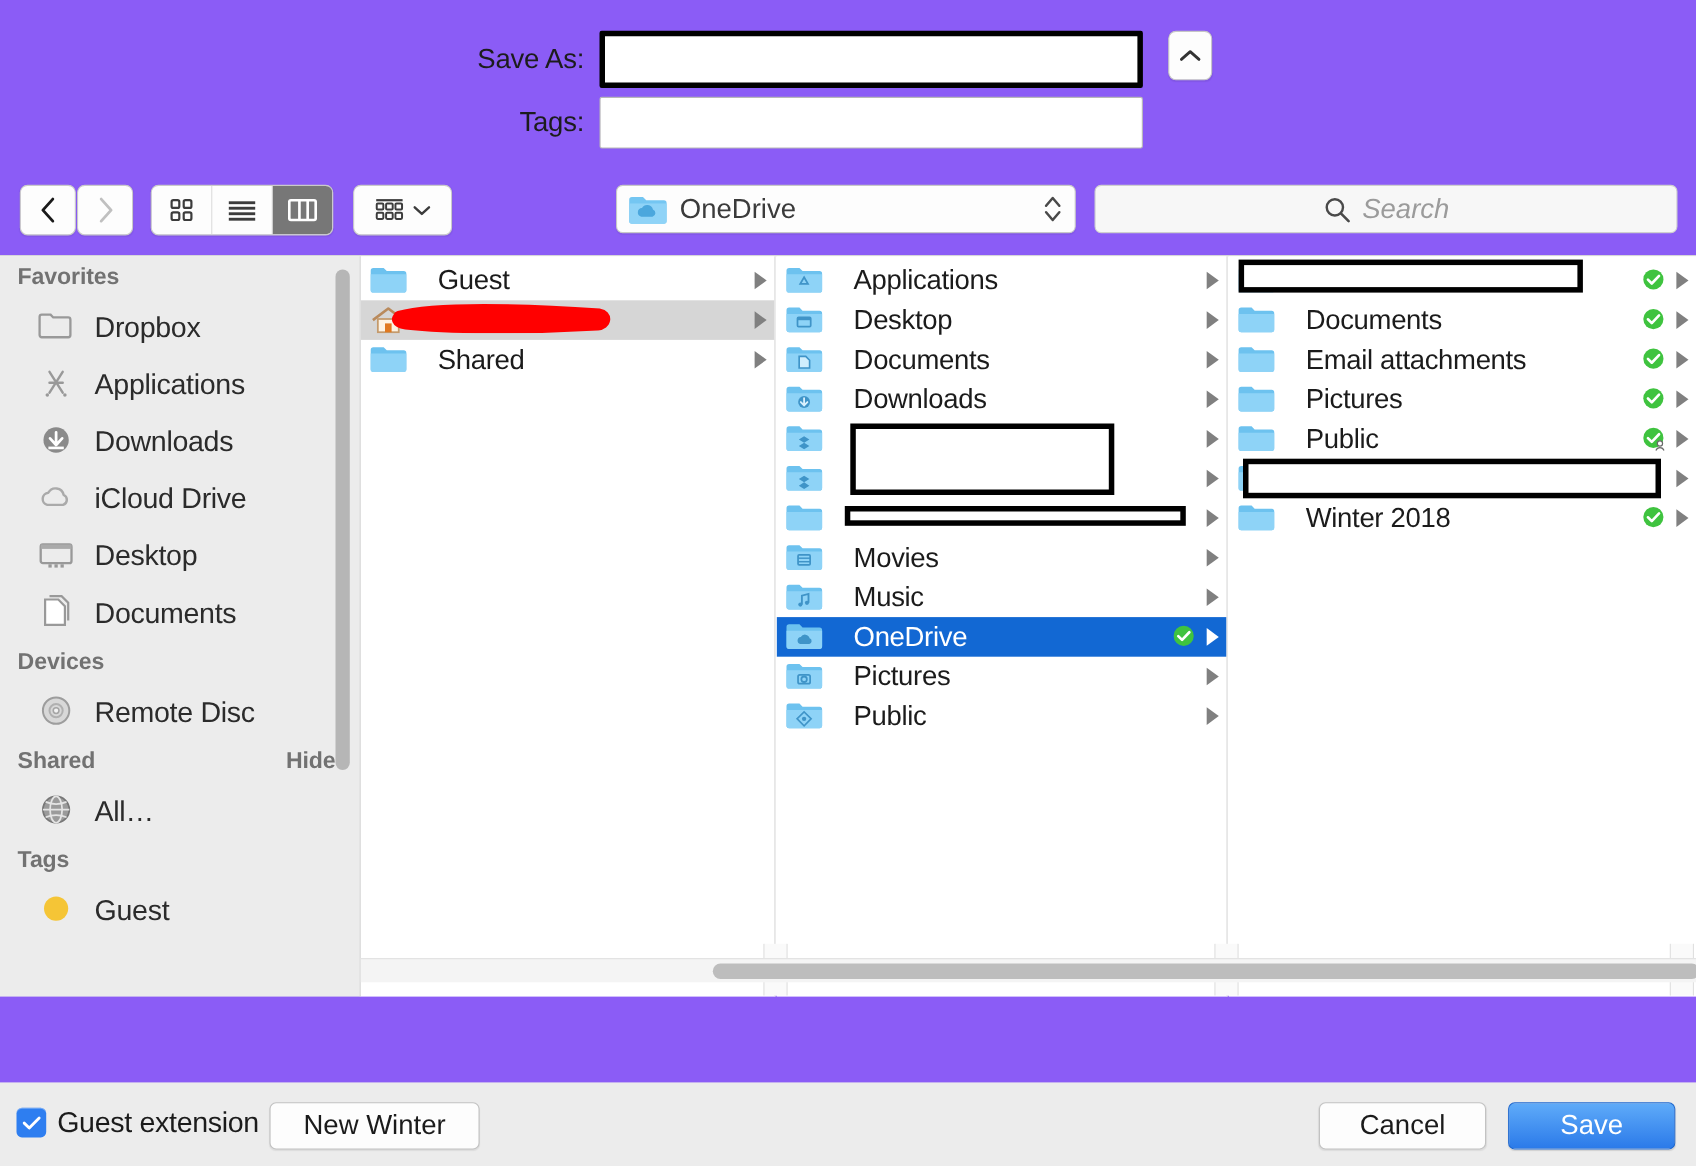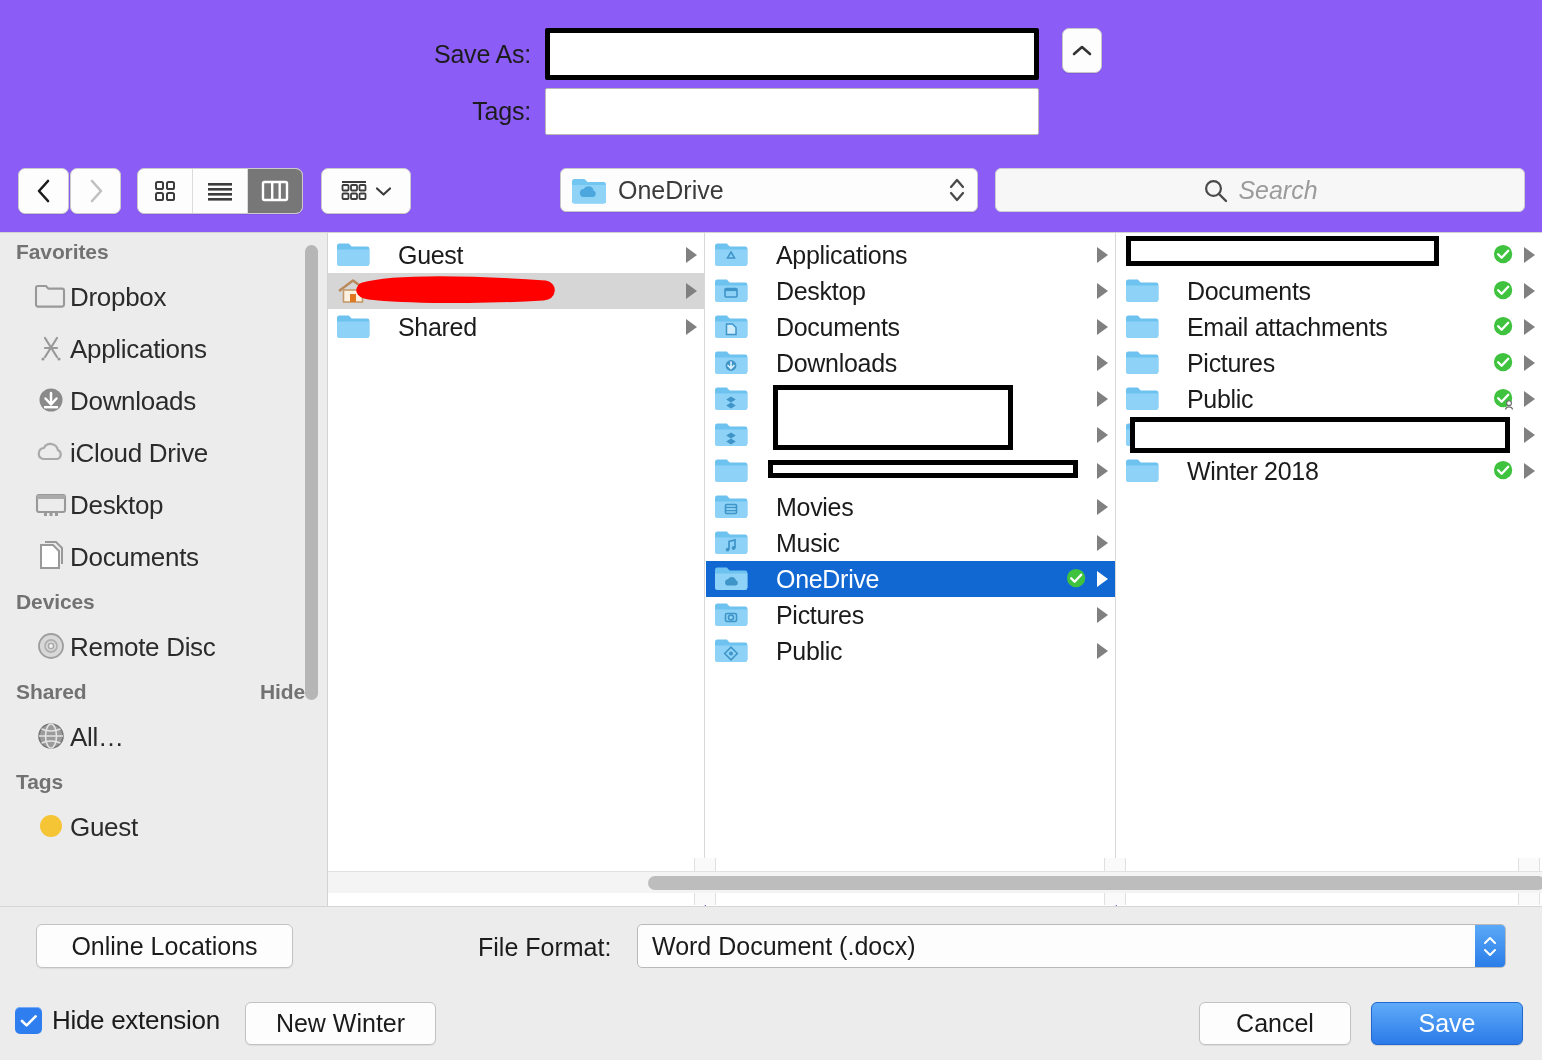--- a/index.html
+++ b/index.html
@@ -85,21 +85,21 @@
     overflow: hidden;
   }
   .sb-header {
     font-size: 21px; color: #727272; font-weight: bold;
     padding: 0 0 0 16px; height: 38px; display: flex;
     align-items: center; letter-spacing: -0.1px;
   }
   .sb-header .hide { margin-left: auto; margin-right: 22px; font-weight: bold; color: #727272; }
   .sb-item {
     display: flex; align-items: center; height: 52px;
-    padding-left: 32px; gap: 0; cursor: default;
+    padding-left: 32px; gap: 16px; cursor: default;
   }
   .sb-item .txt { font-size: 26px; color: #2b2b2b; letter-spacing: -0.3px; }
   .sb-icon { width: 38px; height: 38px; display: flex; align-items: center; justify-content: center; }
   .sb-scrollbar {
     position: absolute; right: 9px; top: 12px; width: 13px; height: 455px;
     background: #b6b6b6; border-radius: 7px;
   }
 
   
   .col {
@@ -688,44 +688,29 @@
     <div class="grip" style="left:1518px">
         <i></i>
         <i></i>
       </div>
   </div>
 
   <div class="h-scroll-track">
     <div class="h-scroll-thumb"></div>
   </div>
 
-  <div class="format-bar">
-    <div class="push-btn" id="online-locations-btn">Online Locations</div>
-    <div class="format-label">File Format:</div>
-    <div class="format-popup">
-      <div class="val">Word Document (.docx)</div>
-      <div class="stepper">
-        <svg width="14" height="9" viewBox="0 0 14 9">
-          <path d="M2 7 L7 2 L12 7" stroke="#fff" stroke-width="2" fill="none" stroke-linecap="round" stroke-linejoin="round"></path>
-        </svg>
-        <svg width="14" height="9" viewBox="0 0 14 9">
-          <path d="M2 2 L7 7 L12 2" stroke="#fff" stroke-width="2" fill="none" stroke-linecap="round" stroke-linejoin="round"></path>
-        </svg>
-      </div>
-    </div>
-  </div>
 
   <div class="action-bar">
     <div class="checkbox-wrap">
       <div class="checkbox">
         <svg width="18" height="14" viewBox="0 0 18 14">
           <path d="M2 7 L6.6 11.4 L15.6 2.4" stroke="#fff" stroke-width="2.6" fill="none" stroke-linecap="round" stroke-linejoin="round"></path>
         </svg>
       </div>
-      <div class="lbl">Hide extension</div>
+      <div class="lbl">Guest extension</div>
     </div>
     <div class="push-btn" id="new-folder-btn">New Winter</div>
     <div class="push-btn" id="cancel-btn">Cancel</div>
     <div id="save-btn">Save</div>
   </div>
 
 <div class="redact-box" style="left: 773px; top: 385px; width: 240px; height: 65px;"></div>
     <div class="redact-box" style="left: 768px; top: 460px; width: 310px; height: 18px;"></div>
     <div class="redact-box" style="left: 1126px; top: 236px; width: 313px; height: 30px;"></div>
     <div class="redact-box" style="left: 1130px; top: 417px; width: 380px; height: 36px;"></div>

